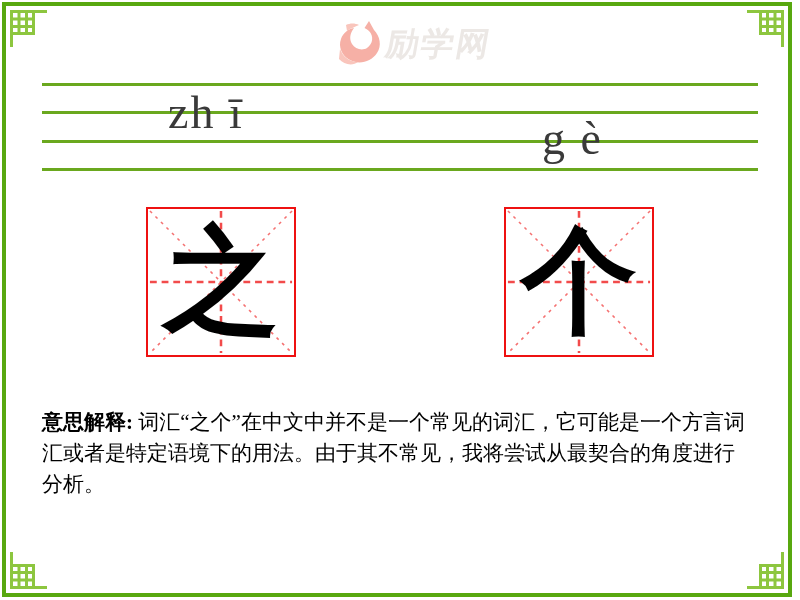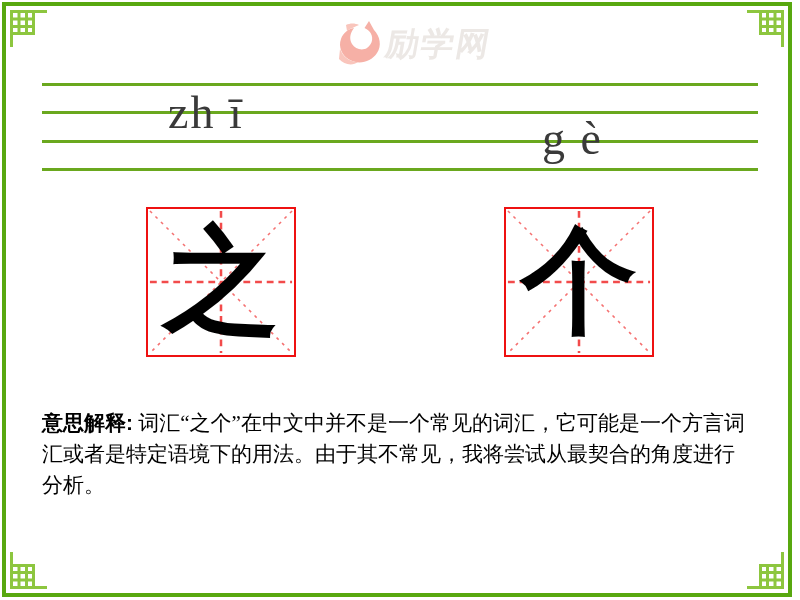--- a/index.html
+++ b/index.html
@@ -48,21 +48,21 @@
   .hanzi{
     position:absolute;left:0;top:0;width:100%;height:146px;
     text-align:center;font-size:116px;line-height:146px;font-weight:700;
     color:#000;font-family:"Liberation Serif","DejaVu Serif",serif;
   }
   
   .explain{
     position:absolute;left:42px;top:407px;width:710px;
     font-size:21px;line-height:31px;color:#000;margin:0;
   }
-  .explain b{font-family:Liberation Sans, sans-serif;font-weight:700;}
+  .explain b{font-family:Liberation Serif, serif;font-weight:700;}
 </style>
 </head>
 <body>
 
 <div class="frame"></div>
 
 <svg class="corner tl" viewBox="0 0 48 48">
   <g fill="none" stroke="#8dc63f" stroke-width="3">
     <path d="M45 9.5 H9.5 V45"></path>
     <rect x="9.5" y="9.5" width="22" height="22"></rect>

